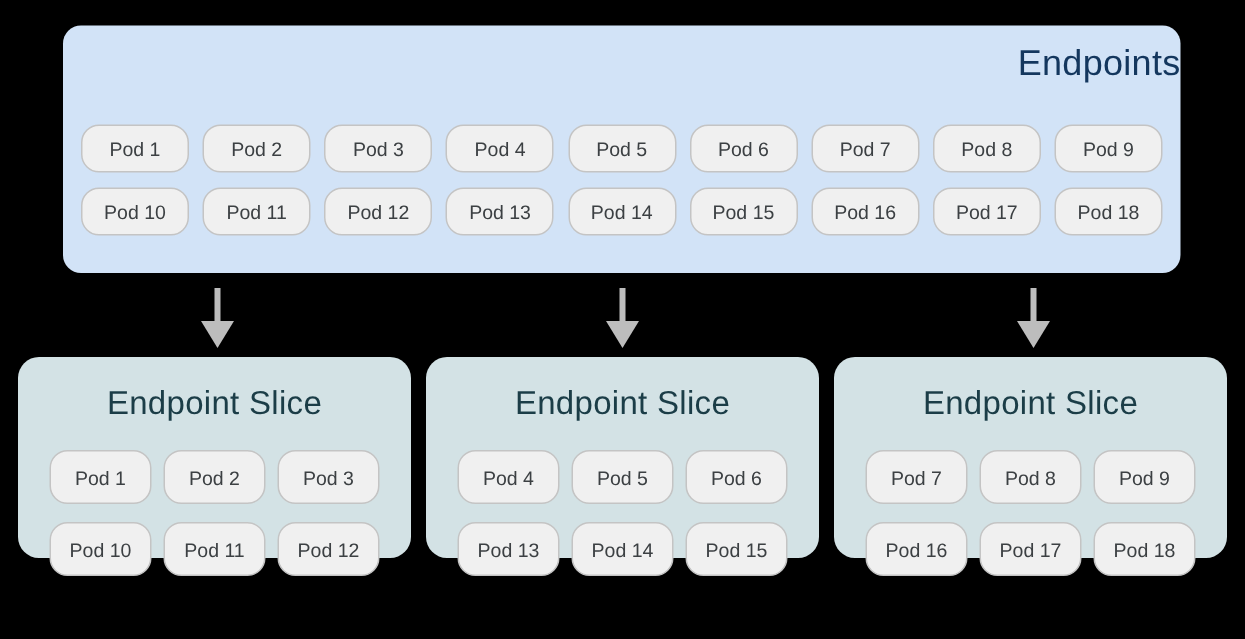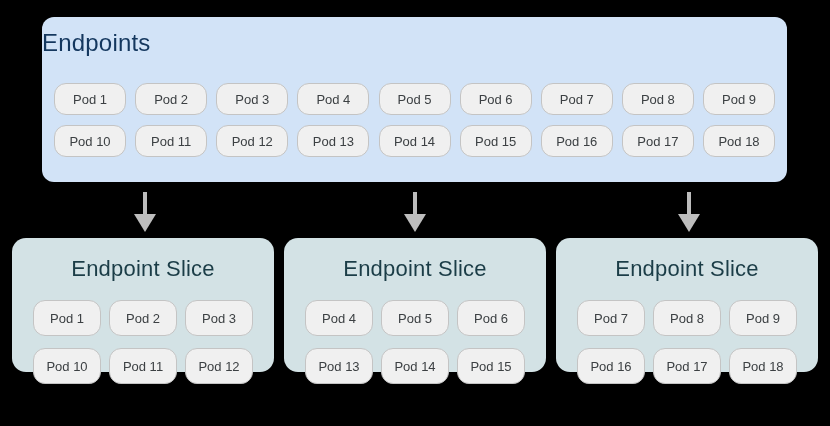--- a/index.html
+++ b/index.html
@@ -24,21 +24,21 @@
     height: 165px;
     background: #d2e3f7;
     border-radius: 12px;
     box-sizing: border-box;
   }
   .endpoints-title {
     position: absolute;
     top: 12px;
     left: 0;
     width: 100%;
-    text-align: left;
+    text-align: right;
     font-size: 24px;
     color: #14375e;
     letter-spacing: 0.2px;
   }
 
   .endpoints-rows {
     position: absolute;
     top: 66px;
     left: 12px;
     right: 12px;

